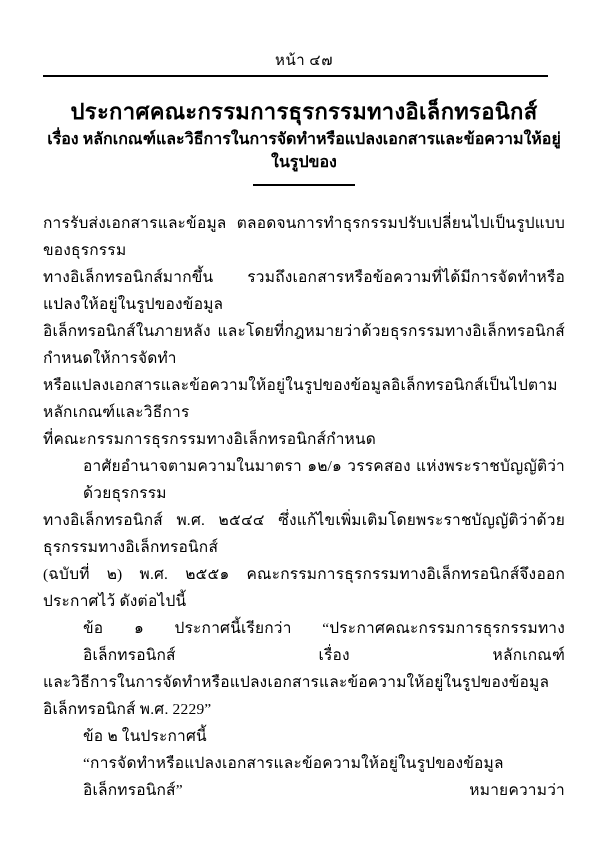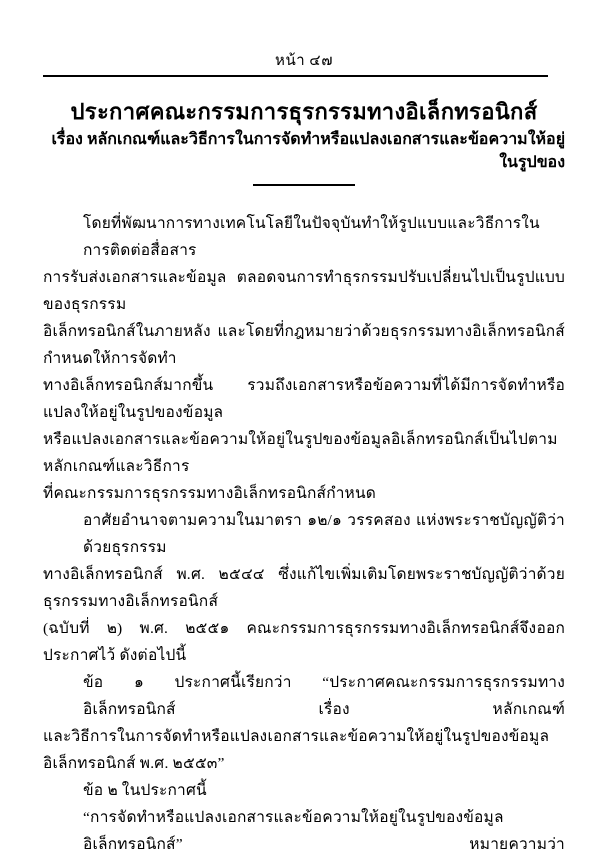--- a/index.html
+++ b/index.html
@@ -35,21 +35,21 @@
   }
   
   .title {
     margin-top: 19px;
     text-align: center;
     font-size: 22px; font-weight: bold;
     line-height: 31px;
     letter-spacing: 0.3px;
   }
   .subject {
-    text-align: right;
+    text-align: center;
     font-size: 16px; font-weight: bold;
     line-height: 23px;
   }
   .subject-rule {
     width: 102px; height: 0;
     border-top: 2px solid #000;
     margin: 11px auto 0 auto;
   }
   
   .body-text {
@@ -73,37 +73,36 @@
   <div class="page-label">หน้า ๔๗</div>
   <div class="header-rule"></div>
 
   <div class="title">ประกาศคณะกรรมการธุรกรรมทางอิเล็กทรอนิกส์</div>
   <div class="subject">เรื่อง หลักเกณฑ์และวิธีการในการจัดทำหรือแปลงเอกสารและข้อความให้อยู่ในรูปของ</div>
   <div class="subject-rule"></div>
 
   <div class="body-text">
 
     <div>
-      <div class="line first fill">โดยที่พัฒนาการทางเทคโนโลยีในปัจจุบันทำให้รูปแบบและวิธีการในการติดต่อสื่อสาร</div>
       <div class="line fill">การรับส่งเอกสารและข้อมูล ตลอดจนการทำธุรกรรมปรับเปลี่ยนไปเป็นรูปแบบของธุรกรรม</div>
+      <div class="line fill">ทางอิเล็กทรอนิกส์มากขึ้น รวมถึงเอกสารหรือข้อความที่ได้มีการจัดทำหรือแปลงให้อยู่ในรูปของข้อมูล</div>
       <div class="line fill">อิเล็กทรอนิกส์ในภายหลัง และโดยที่กฎหมายว่าด้วยธุรกรรมทางอิเล็กทรอนิกส์กำหนดให้การจัดทำ</div>
-      <div class="line fill">ทางอิเล็กทรอนิกส์มากขึ้น รวมถึงเอกสารหรือข้อความที่ได้มีการจัดทำหรือแปลงให้อยู่ในรูปของข้อมูล</div>
       <div class="line fill">หรือแปลงเอกสารและข้อความให้อยู่ในรูปของข้อมูลอิเล็กทรอนิกส์เป็นไปตามหลักเกณฑ์และวิธีการ</div>
       <div class="line">ที่คณะกรรมการธุรกรรมทางอิเล็กทรอนิกส์กำหนด</div>
     </div>
 
     <div>
       <div class="line first fill">อาศัยอำนาจตามความในมาตรา ๑๒/๑ วรรคสอง แห่งพระราชบัญญัติว่าด้วยธุรกรรม</div>
       <div class="line fill">ทางอิเล็กทรอนิกส์ พ.ศ. ๒๕๔๔ ซึ่งแก้ไขเพิ่มเติมโดยพระราชบัญญัติว่าด้วยธุรกรรมทางอิเล็กทรอนิกส์</div>
       <div class="line">(ฉบับที่ ๒) พ.ศ. ๒๕๕๑ คณะกรรมการธุรกรรมทางอิเล็กทรอนิกส์จึงออกประกาศไว้ ดังต่อไปนี้</div>
     </div>
 
     <div>
       <div class="line first fill">ข้อ ๑ ประกาศนี้เรียกว่า “ประกาศคณะกรรมการธุรกรรมทางอิเล็กทรอนิกส์ เรื่อง หลักเกณฑ์</div>
-      <div class="line">และวิธีการในการจัดทำหรือแปลงเอกสารและข้อความให้อยู่ในรูปของข้อมูลอิเล็กทรอนิกส์ พ.ศ. ๒๕๕๓”</div>
+      <div class="line">และวิธีการในการจัดทำหรือแปลงเอกสารและข้อความให้อยู่ในรูปของข้อมูลอิเล็กทรอนิกส์ พ.ศ. 2229”</div>
     </div>
 
     <div>
       <div class="line first">ข้อ ๒ ในประกาศนี้</div>
     </div>
 
     <div>
       <div class="line first fill">“การจัดทำหรือแปลงเอกสารและข้อความให้อยู่ในรูปของข้อมูลอิเล็กทรอนิกส์” หมายความว่า</div>
 
     </div>

